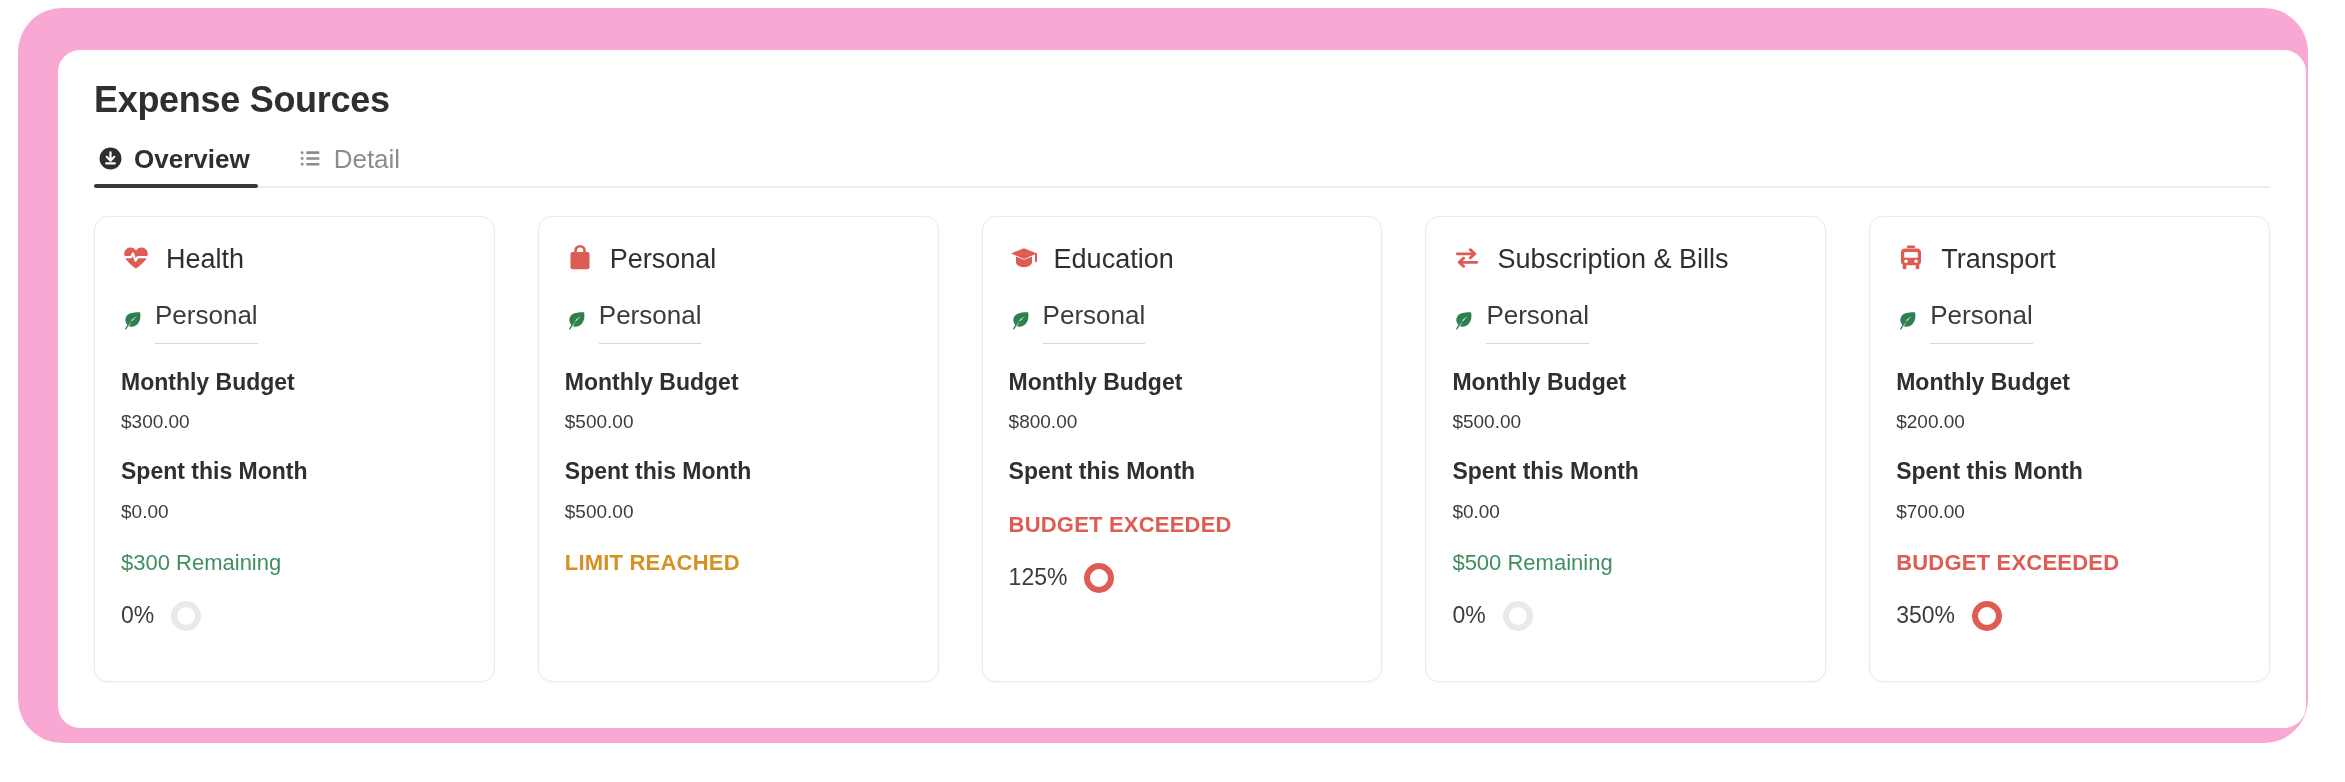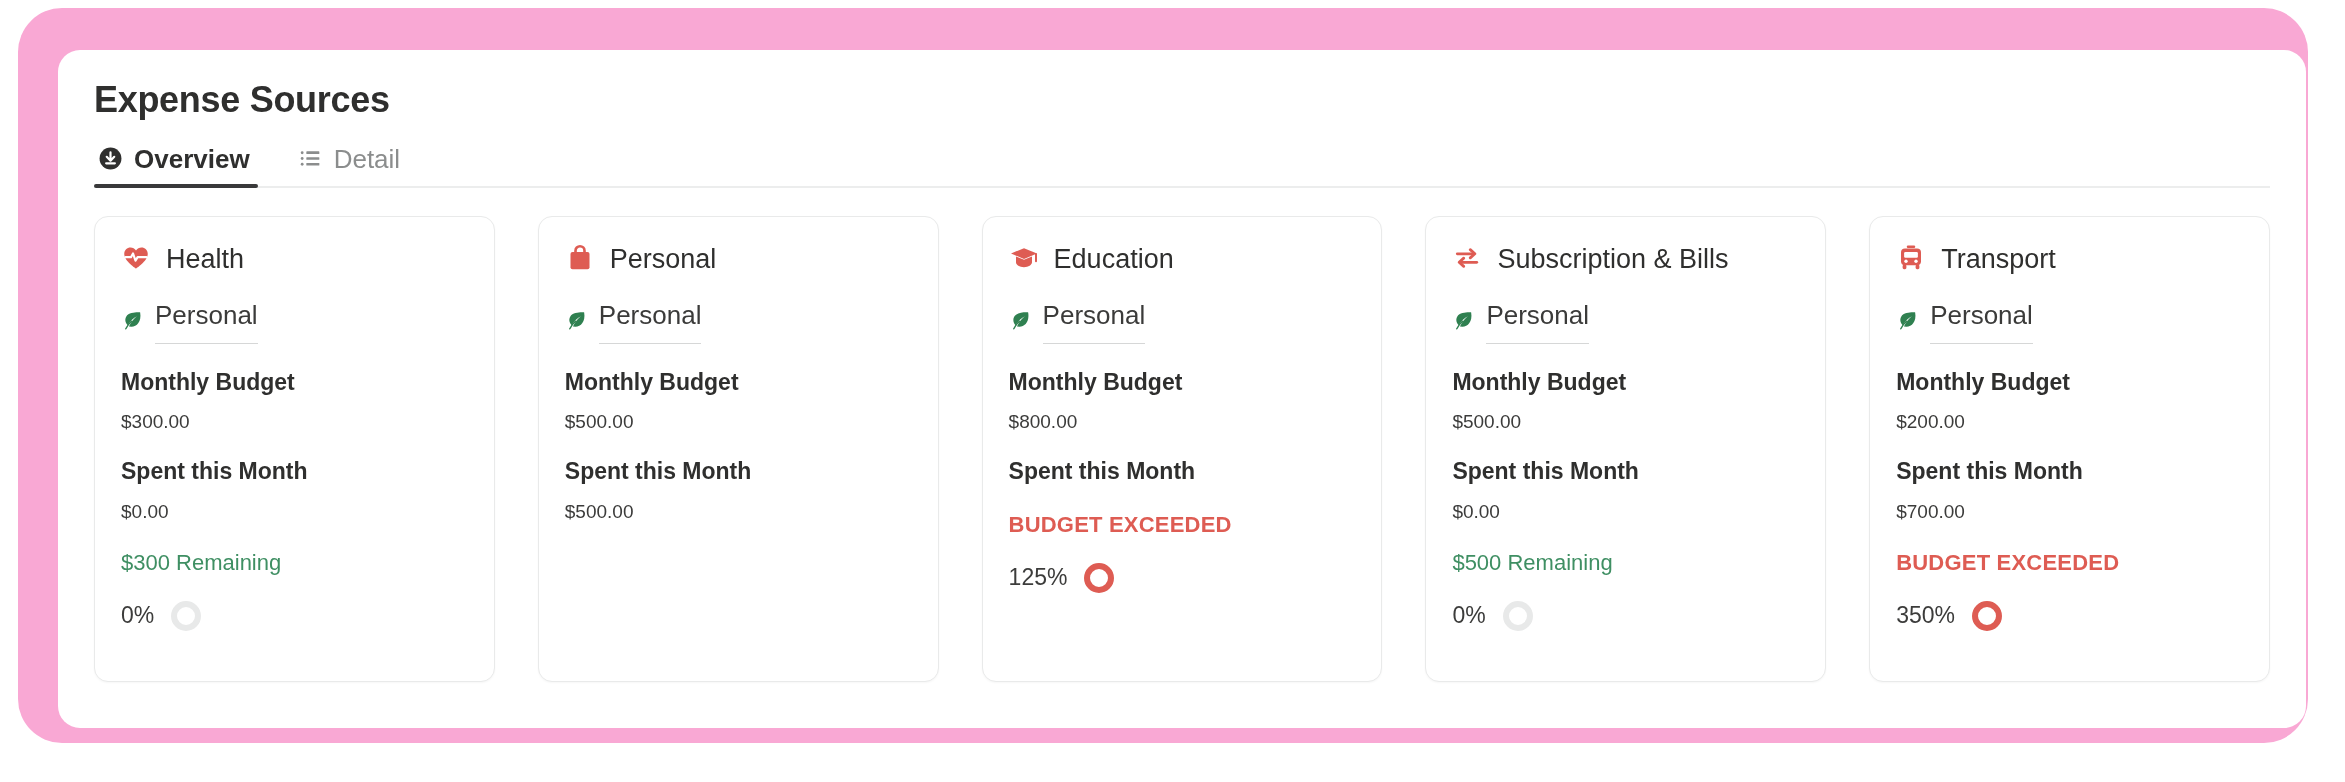--- a/index.html
+++ b/index.html
@@ -287,20 +287,21 @@
             </span>
             <span class="owner-label">Personal</span>
           </div>
 
           <div class="field-label">Monthly Budget</div>
           <div class="field-value">$500.00</div>
 
           <div class="field-label">Spent this Month</div>
           <div class="field-value">$500.00</div>
 
+          <div class="status limit">LIMIT REACHED</div>
 
         </div>
 
         <div class="card">
           <div class="card-head">
             <span>
               <svg width="30" height="30" viewBox="0 0 24 24">
                 <path d="M12 4.1 L22.4 8.4 L12 12.7 L1.6 8.4 Z" fill="#de5c53"></path>
                 <path d="M5.6 10.7 V15.4 C5.6 17.5 8.5 19.3 12 19.3 C15.5 19.3 18.4 17.5 18.4 15.4 V10.7 L12 13.4 Z" fill="#de5c53"></path>
                 <path d="M21.6 8.8 V14.6" stroke="#de5c53" stroke-width="1.6" stroke-linecap="round"></path>

